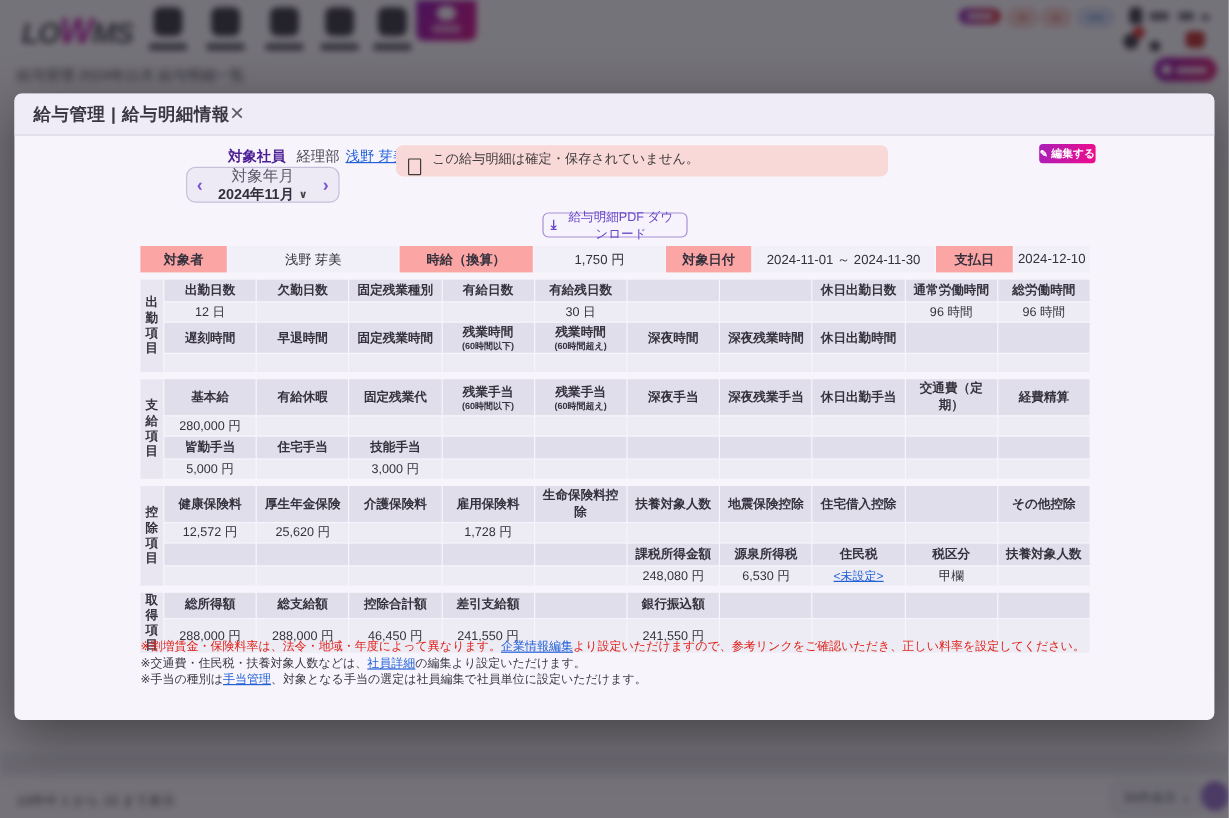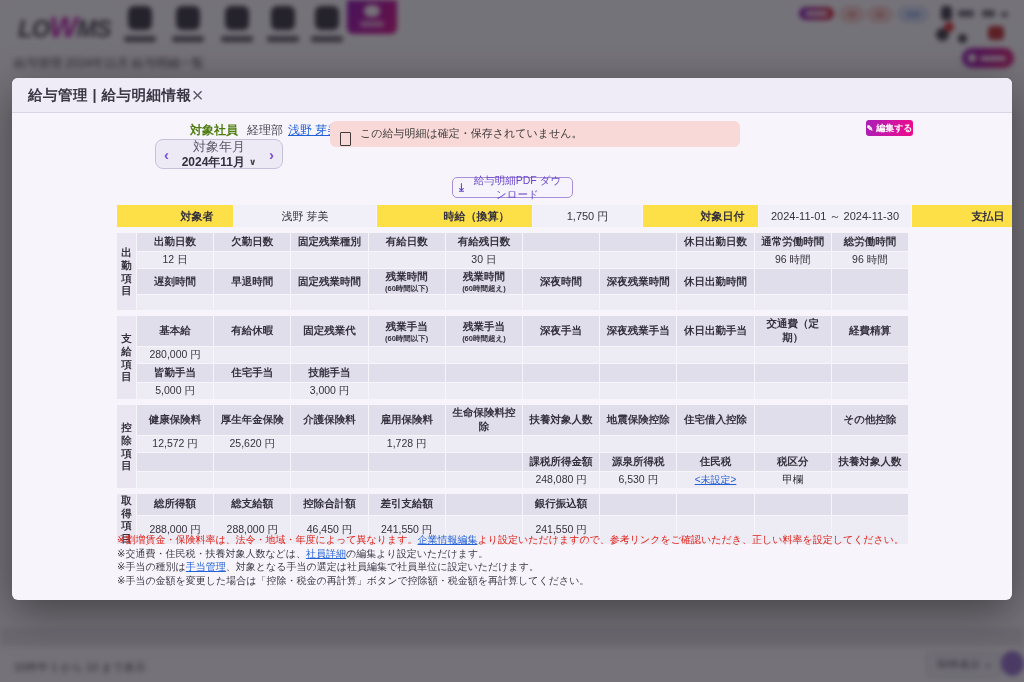--- a/index.html
+++ b/index.html
@@ -39,21 +39,21 @@
 
   
   .overlay{position:absolute;inset:0;background:rgba(26,23,31,0.58);}
   .modal{position:absolute;left:12px;top:78px;width:1000px;height:522px;background:#f7f5fb;border-radius:6px;box-shadow:0 12px 44px rgba(0,0,0,.42);overflow:hidden;}
   .modal-head{height:34px;background:#efecf7;border-bottom:1px solid #d9d5e5;display:flex;align-items:center;padding:0 16px;}
   .modal-title{font-size:14.5px;font-weight:600;color:#3a3643;letter-spacing:.5px;}
   .close{font-size:20px;color:#5d5969;cursor:pointer;line-height:1;}
   .modal-body{position:relative;height:487px;}
 
   .emp-line{position:absolute;left:178px;top:9px;font-size:12px;color:#4a4754;}
-  .emp-label{font-weight:700;color:#4d7c0f;margin-right:9px;}
+  .emp-label{font-weight:700;color:#4c1d95;margin-right:9px;}
   .emp-dept{margin-right:5px;}
   a.link{color:#2361d8;text-decoration:underline;cursor:pointer;}
 
   .month-sel{position:absolute;left:143px;top:26px;width:128px;height:30px;background:#edeaf6;border:1px solid #c6c0da;border-radius:8px;display:flex;align-items:center;justify-content:space-between;padding:0 8px;box-sizing:border-box;}
   .msel-arrow{color:#7a52cf;font-size:15px;font-weight:700;cursor:pointer;line-height:1;}
   .msel-mid{display:flex;flex-direction:column;align-items:center;cursor:pointer;}
   .msel-cap{font-size:13px;color:#5c5868;}
   .msel-val{font-size:12px;font-weight:700;color:#332f3d;display:flex;align-items:center;gap:4px;line-height:1.1;}
   .msel-val .caret{font-size:9px;color:#444;}
 
@@ -61,21 +61,21 @@
   .alert .doc{position:absolute;left:10px;top:11px;width:9px;height:12px;border:1.4px solid #3f3b3b;border-radius:1px;background:transparent;}
   .edit-btn{position:absolute;left:854px;top:7px;width:47px;height:16px;background:linear-gradient(100deg,#aa1fb8,#ef0b8b);border:none;border-radius:3px;color:#fff;font-size:9px;font-weight:700;display:flex;align-items:center;justify-content:center;gap:3px;cursor:pointer;padding:0;}
   .edit-btn .pen{font-size:8px;}
 
   .pdf-btn{position:absolute;left:440px;top:64px;width:121px;height:21px;background:#f6f3fc;border:1px solid #a78fd8;border-radius:5px;color:#6745c8;font-size:10.5px;display:flex;align-items:center;justify-content:center;gap:5px;cursor:pointer;font-family:inherit;}
   .pdf-btn .dl{font-size:11px;font-weight:700;}
 
   
   .summary{position:absolute;left:105px;top:92px;width:791px;display:flex;gap:1px;}
   .sum-cell{height:22px;display:flex;align-items:center;justify-content:center;font-size:11px;color:#35323e;}
-  .sum-h{background:#fde047;font-weight:700;padding-left:44px;}
+  .sum-h{background:#fca5a5;font-weight:700;}
   .sum-v{background:#f1eff7;}
   .sum-cell:nth-child(1){flex:0 0 72px;}
   .sum-cell:nth-child(2){flex:0 0 142px;}
   .sum-cell:nth-child(3){flex:0 0 111px;}
   .sum-cell:nth-child(4){flex:0 0 109px;}
   .sum-cell:nth-child(5){flex:0 0 71px;}
   .sum-cell:nth-child(6){flex:0 0 152px;}
   .sum-cell:nth-child(7){flex:0 0 64px;}
   .sum-cell:nth-child(8){flex:1;}
 
@@ -660,18 +660,17 @@
             <div class="cell v tall">
               <span></span>
             </div>
           </div>
         </div>
 
       <div id="footnotes">
           <div class="note red"><span>※割増賃金・保険料率は、法令・地域・年度によって異なります。</span><a href="#" class="note-link">企業情報編集</a><span>より設定いただけますので、参考リンクをご確認いただき、正しい料率を設定してください。</span></div>
           <div class="note"><span>※交通費・住民税・扶養対象人数などは、</span><a href="#" class="note-link">社員詳細</a><span>の編集より設定いただけます。</span></div>
           <div class="note"><span>※手当の種別は</span><a href="#" class="note-link">手当管理</a><span>、対象となる手当の選定は社員編集で社員単位に設定いただけます。</span></div>
-          <div class="note"><span>※手当の金額を変更した場合は「控除・税金の再計算」ボタンで控除額・税金額を再計算してください。</span></div>
         </div>
 
     </div>
   </div>
 </div>
 
 </body></html>

